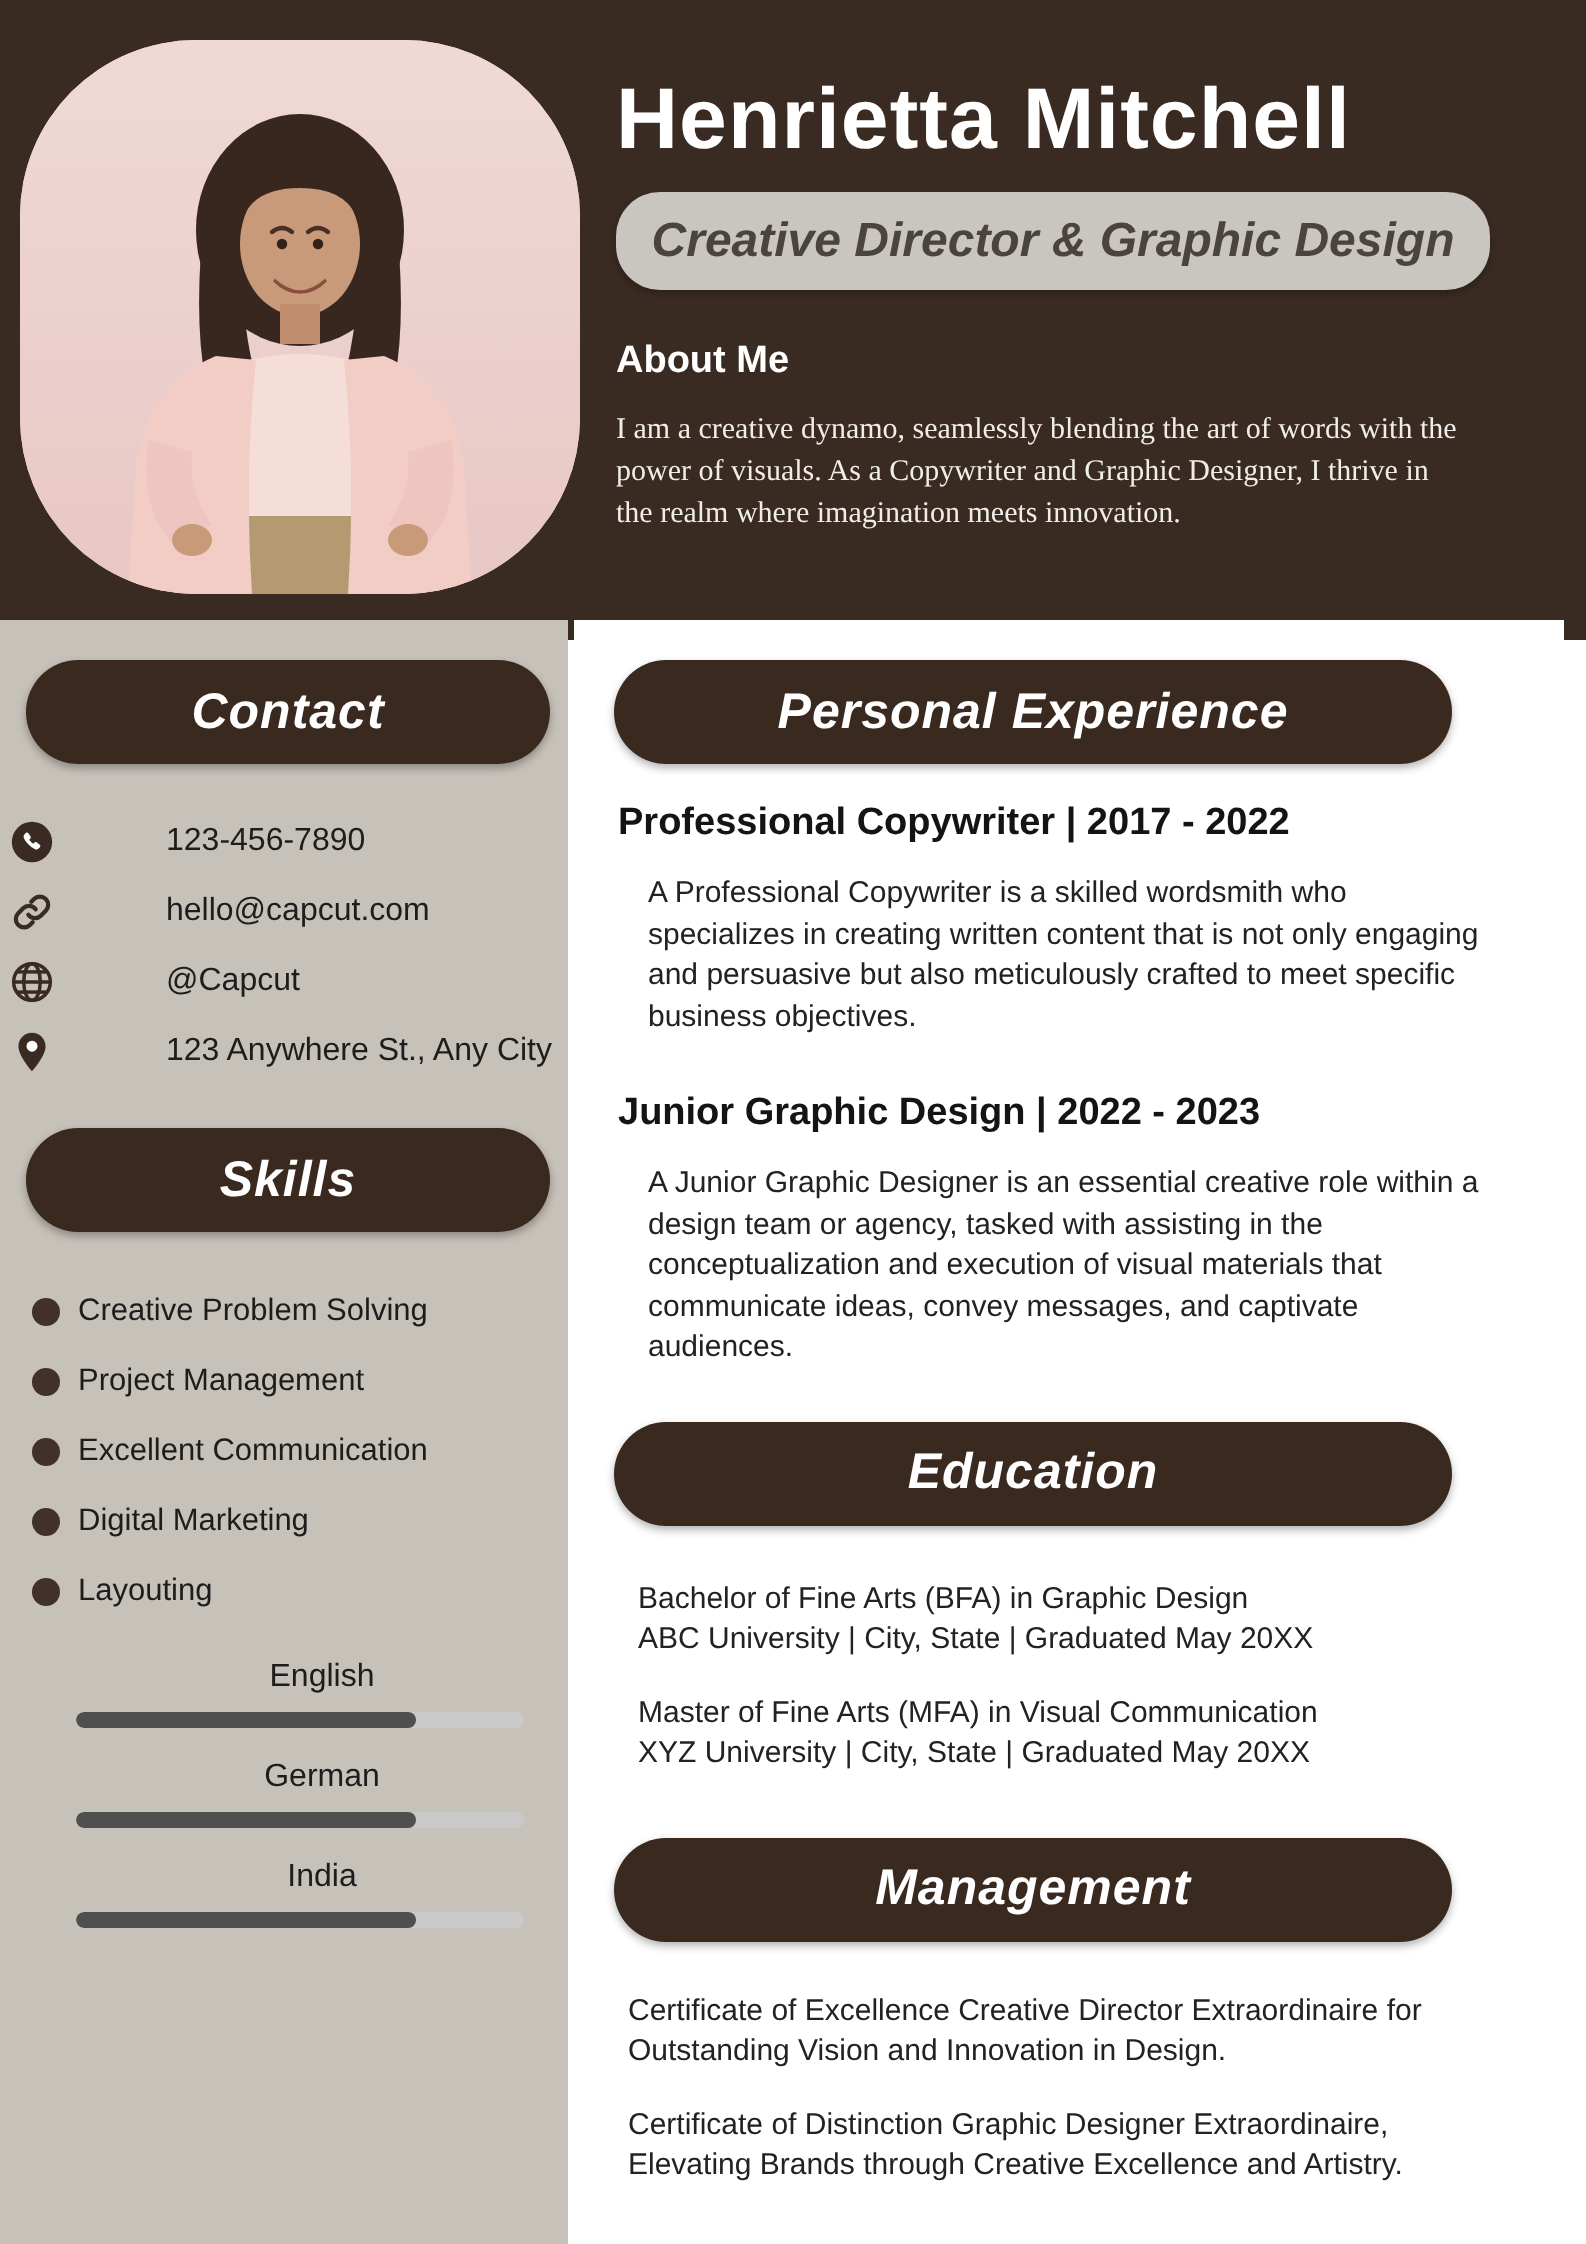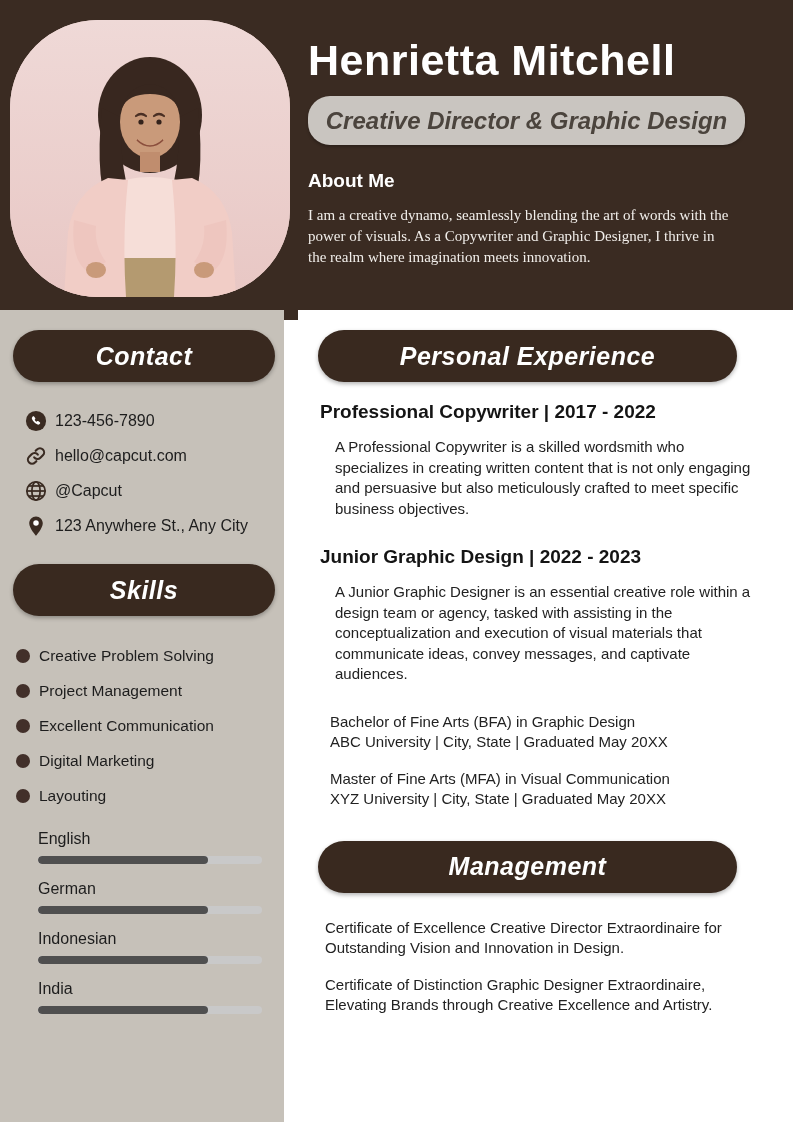--- a/index.html
+++ b/index.html
@@ -47,44 +47,44 @@
     box-shadow:0 2px 4px rgba(0,0,0,0.3);
   }
   .side-pill { width:262px; margin-left:13px; }
   .side-pill span, .main-pill span {
     color:#ffffff; font-size:25px; font-weight:bold; font-style:italic;
     letter-spacing:0.5px;
   }
   .pill-contact { margin-top:20px; }
   .contact-list { margin-top:21px; }
   .contact-row {
-    display:flex; align-items:center; height:35px; padding-left:25px;
+    display:flex; align-items:center; height:35px; padding-left:5px;gap:48px;
   }
   .contact-row .cicon { width:22px; height:22px; flex:0 0 22px; margin-right:8px; }
   .contact-row .ctext { font-size:16px; color:#1d1d1d; }
   .pill-skills { margin-top:21px; }
   .skills-list { margin-top:22px; }
   .skill-row { display:flex; align-items:center; height:35px; padding-left:16px; }
   .skill-bullet {
     width:14px; height:14px; border-radius:50%; background:#42302a;
     flex:0 0 14px; margin-right:9px;
   }
   .skill-text { font-size:15.5px; color:#1d1d1d; }
   .pill-language { margin-top:20px; }
-  .lang-list { margin-top:17px; padding-left:38px; }
+  .lang-list { margin-top:17px; padding-left:38px;text-align:center; }
   .lang-block { margin-bottom:16px; }
   .lang-label { font-size:16px; color:#1d1d1d; }
   .lang-track {
     margin-top:8px; width:224px; height:8px; border-radius:4px; background:#c9c9c9;
     overflow:hidden;
   }
   .lang-fill { height:8px; border-radius:4px; background:#4f4f4f; width:0; }
   
   .main {
-    position:absolute; left:298px; top:310px; width:495px; height:812px;
+    position:absolute; left:287px; top:310px; width:495px; height:812px;
     background:#ffffff;
   }
   .main-pill { width:419px; margin-left:20px; }
   .pill-experience { margin-top:20px; }
   .job-title { margin:19px 0 0 22px; font-size:19px; font-weight:bold; color:#141414; }
   .job-desc {
     margin:14px 0 0 37px; width:422px; font-size:15px; line-height:20.5px; color:#222222;
   }
   .job-title + .job-desc + .job-title { margin-top:27px; }
   .pill-education { margin-top:26px; }
@@ -224,46 +224,43 @@
           <div class="lang-fill" style="width: 76%;"></div>
         </div>
       </div>
       <div class="lang-block">
         <div class="lang-label">German</div>
         <div class="lang-track">
           <div class="lang-fill" style="width: 76%;"></div>
         </div>
       </div>
       <div class="lang-block">
-        <div class="lang-label">Indonesian</div>
-        <div class="lang-track">
-          <div class="lang-fill" style="width: 76%;"></div>
-        </div>
-      </div>
-      <div class="lang-block">
         <div class="lang-label">India</div>
         <div class="lang-track">
           <div class="lang-fill" style="width: 76%;"></div>
         </div>
       </div>
     </div>
   </div>
 
   <div class="main">
 
     <div class="main-pill pill-experience">
       <span>Personal Experience</span>
     </div>
 
     <div class="job-title">Professional Copywriter | 2017 - 2022</div>
     <div class="job-desc">A Professional Copywriter is a skilled wordsmith who specializes in creating written content that is not only engaging and persuasive but also meticulously crafted to meet specific business objectives.</div>
 
     <div class="job-title">Junior Graphic Design | 2022 - 2023</div>
     <div class="job-desc">A Junior Graphic Designer is an essential creative role within a design team or agency, tasked with assisting in the conceptualization and execution of visual materials that communicate ideas, convey messages, and captivate audiences.</div>
 
+    <div class="main-pill pill-education">
+      <span>Education</span>
+    </div>
 
     <div class="edu-block edu-first">
       <div>Bachelor of Fine Arts (BFA) in Graphic Design</div>
       <div>ABC University | City, State | Graduated May 20XX</div>
     </div>
     <div class="edu-block edu-next">
       <div>Master of Fine Arts (MFA) in Visual Communication</div>
       <div>XYZ University | City, State | Graduated May 20XX</div>
     </div>
 

